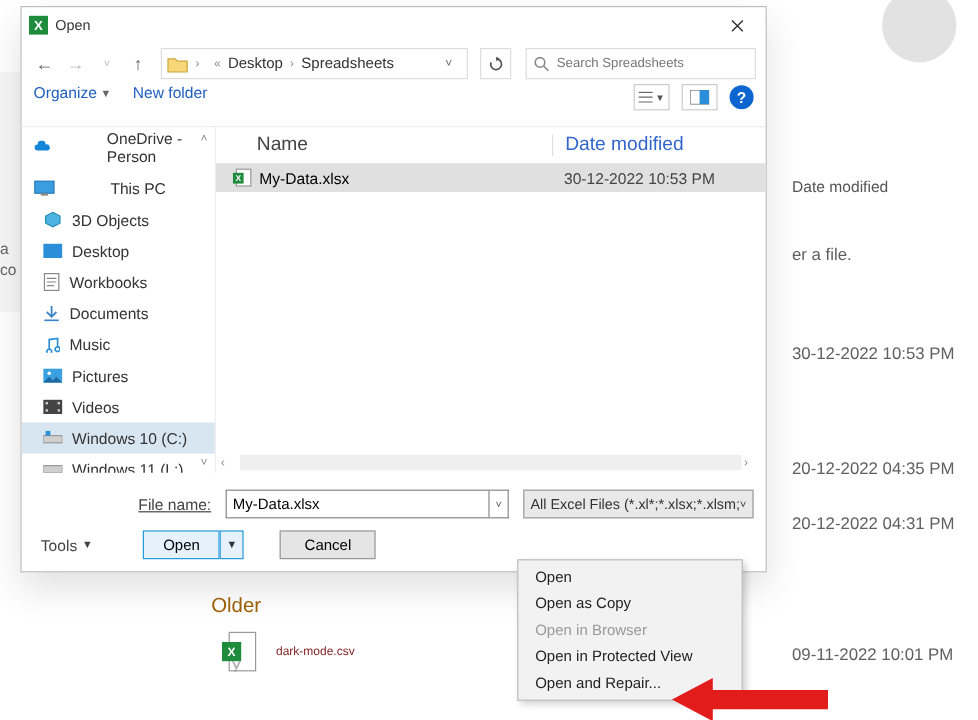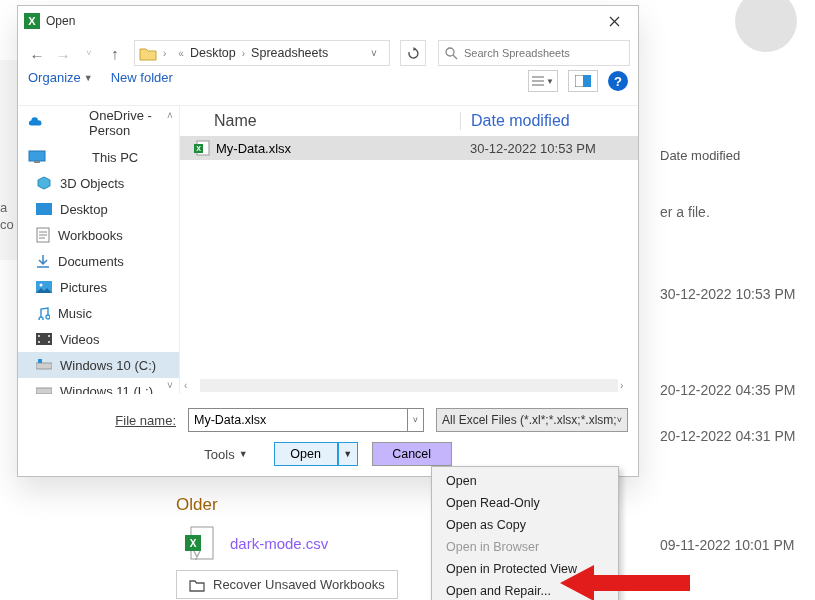--- a/index.html
+++ b/index.html
@@ -53,23 +53,23 @@
 .fl-row .cell-name { width: 280px; padding-left: 14px; display: flex; align-items: center; gap: 6px; }
 .fl-row .cell-date { padding-left: 10px; color: #444;}
 .fl-scroll { height: 18px; display:flex; align-items:center; padding: 0 4px;}
 .fl-scroll .track { flex:1; height: 13px; background: #efefef; margin: 0 2px; position: relative;}
 .fl-scroll .arrow { width: 14px; font-size: 10px; color: #888;}
 .filenamebar { height: 28px; display: flex; align-items: center; padding: 0 10px; gap: 6px; margin-top: 12px;}
 .filenamebar .lbl { font-size: 13px; color: #444; width: 162px; text-align: right; padding-right: 6px; text-decoration: underline;}
 .filenamebar .fn-input { width: 220px; height: 24px; border: 1px solid #888; padding: 0 5px; font-size: 12.5px; outline:none;}
 .filenamebar .fn-drop { width: 16px; height: 24px; border: 1px solid #888; border-left: none; display: flex; align-items: center; justify-content: center; font-size: 9px; color: #555;}
 .filetype { width: 192px; height: 24px; border: 1px solid #999; background: #e9e9e9; display: flex; align-items: center; justify-content: space-between; padding: 0 5px; font-size: 12px; color: #333; margin-left: 6px;}
-.actionbar { height: 40px; display: flex; align-items: center; justify-content: center; gap: 8px; padding: 0 16px;}
+.actionbar { height: 40px; display: flex; align-items: center; justify-content: flex-start; gap: 24px; padding: 0 16px;}
 .toolsmenu { font-size: 13px; color: #444; margin-right: 18px; display: flex; gap:4px; align-items:center;}
-.btn { height: 24px; border: 1px solid #999; background: #c4b5fd; font-size: 12.5px; display: flex; align-items: center; justify-content: center;}
+.btn { height: 24px; border: 1px solid #999; background: #e5e5e5; font-size: 12.5px; display: flex; align-items: center; justify-content: center;}
 .btn-open { width: 64px; border: 1px solid #279be0; background: #e5f1fb;}
 .btn-open-drop { width: 20px; height: 24px; border: 1px solid #279be0; background: #e5f1fb; display: flex; align-items: center; justify-content: center; font-size: 9px; color: #333;}
 .btn-cancel { width: 80px; margin-left: 6px;}
 .open-split { display:flex;}
 
 .dropdown { position: absolute; left: 431px; top: 466px; width: 188px; background: #f2f2f2; border: 1px solid #bbb; box-shadow: 3px 3px 6px rgba(0,0,0,0.2); padding: 3px 0;}
 .dropdown .item { height: 22px; padding: 0 14px; display: flex; align-items: center; font-size: 12.5px; color: #222;}
 .dropdown .item.disabled { color: #999; }
 
 .red-arrow { position: absolute; left: 560px; top: 562px; pointer-events: none;}
@@ -95,27 +95,21 @@
   <div class="bg-row" style="top:537px;">09-11-2022 10:01 PM</div>
   <div class="bg-older">Older</div>
   <div class="bg-file">
     <svg class="xl-ico-svg" viewBox="0 0 30 36">
       <rect x="6" y="2" width="22" height="32" fill="#fff" stroke="#999"></rect>
       <rect x="0" y="10" width="16" height="16" fill="#1f8b3c"></rect>
       <text x="8" y="22" font-size="10" text-anchor="middle" fill="#fff" font-weight="bold">X</text>
       <path d="M9 26 l3 6 l3 -6" stroke="#b0b0b0" fill="none" stroke-width="1.5"></path>
       <rect x="10" y="33" width="2" height="2" fill="#b0b0b0"></rect>
     </svg>
-    <span style="font-size:15px;color:#8b5cf6;">dark-mode.csv</span>
-  </div>
-  <div class="bg-recover">
-    <svg width="16" height="14" viewBox="0 0 16 14">
-        <path d="M1 3 h5 l1.5 2 H15 v8 H1 z" fill="none" stroke="#555" stroke-width="1.3"></path>
-      </svg>
-    <span>Recover Unsaved Workbooks</span>
+    <span style="font-size:10px;color:#7f1d1d;">dark-mode.csv</span>
   </div>
 </div>
 
 <div class="dialog">
   <div class="titlebar">
     <div class="left">
       <svg class="xl-mini" viewBox="0 0 16 16">
           <rect width="16" height="16" fill="#1f8b3c"></rect>
           <text x="8" y="12" font-size="11" text-anchor="middle" fill="#fff" font-weight="bold">X</text>
         </svg>
@@ -222,32 +216,32 @@
         <span>Workbooks</span>
       </div>
       <div class="sidebar-item">
         <svg width="14" height="14" viewBox="0 0 14 14">
             <path d="M7 1 v8 M3 6 l4 4 l4-4" stroke="#3884c7" stroke-width="1.5" fill="none"></path>
             <path d="M1 13 h12" stroke="#3884c7" stroke-width="1.5"></path>
           </svg>
         <span>Documents</span>
       </div>
       <div class="sidebar-item">
+        <svg width="14" height="14" viewBox="0 0 14 14">
+            <path d="M5 11 a2 2 0 1 0 0.1 0 M5 11 V3 l7-1 v7 a2 2 0 1 1-0.1 0" fill="none" stroke="#2a8fd8" stroke-width="1.4"></path>
+          </svg>
+        <span>Music</span>
+      </div>
+      <div class="sidebar-item">
         <svg width="16" height="12" viewBox="0 0 16 12">
             <rect width="16" height="12" fill="#3aa0e0"></rect>
             <circle cx="5" cy="4" r="1.5" fill="#fff"></circle>
             <path d="M0 12 l5-5 l3 3 l3-3 l5 5 z" fill="#1c6aa0"></path>
           </svg>
         <span>Pictures</span>
-      </div>
-      <div class="sidebar-item">
-        <svg width="14" height="14" viewBox="0 0 14 14">
-            <path d="M5 11 a2 2 0 1 0 0.1 0 M5 11 V3 l7-1 v7 a2 2 0 1 1-0.1 0" fill="none" stroke="#2a8fd8" stroke-width="1.4"></path>
-          </svg>
-        <span>Music</span>
       </div>
       <div class="sidebar-item">
         <svg width="16" height="12" viewBox="0 0 16 12">
             <rect width="16" height="12" fill="#444"></rect>
             <rect x="2" y="2" width="2" height="2" fill="#ccc"></rect>
             <rect x="2" y="8" width="2" height="2" fill="#ccc"></rect>
             <rect x="12" y="2" width="2" height="2" fill="#ccc"></rect>
             <rect x="12" y="8" width="2" height="2" fill="#ccc"></rect>
           </svg>
         <span>Videos</span>
@@ -314,21 +308,20 @@
     <div class="open-split">
       <div class="btn btn-open">Open</div>
       <div class="btn-open-drop">▼</div>
     </div>
     <div class="btn btn-cancel">Cancel</div>
   </div>
 </div>
 
 <div class="dropdown">
   <div class="item">Open</div>
-  <div class="item">Open Read-Only</div>
   <div class="item">Open as Copy</div>
   <div class="item disabled">Open in Browser</div>
   <div class="item">Open in Protected View</div>
   <div class="item">Open and Repair...</div>
 </div>
 
 <svg class="red-arrow" width="130" height="42" viewBox="0 0 130 42">
   <polygon points="0,21 34,3 34,13 130,13 130,29 34,29 34,39" fill="#e21b1b"></polygon>
 </svg>
 

